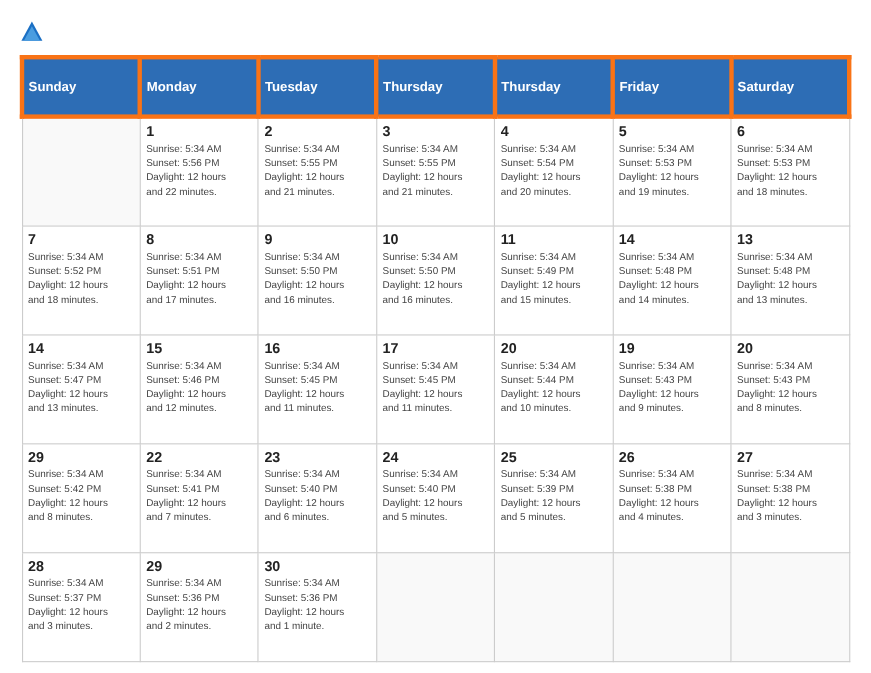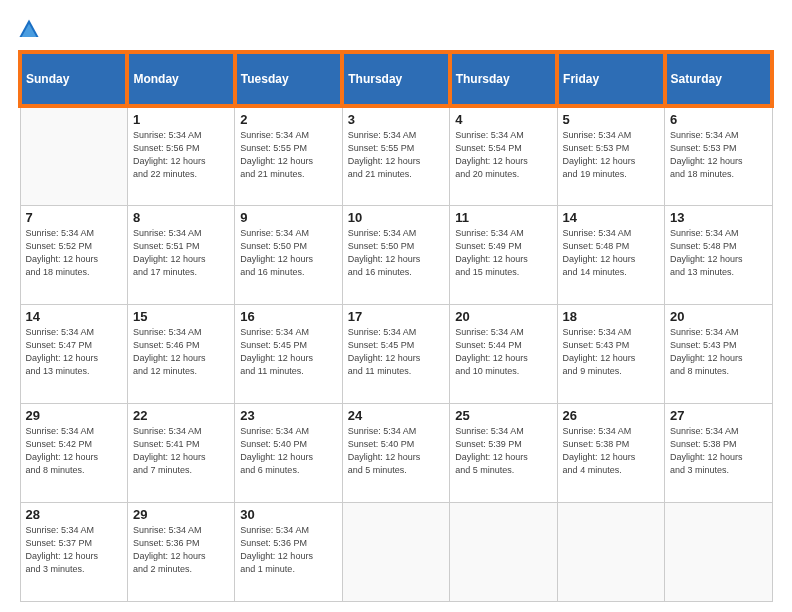--- a/index.html
+++ b/index.html
@@ -254,21 +254,21 @@
 and 11 minutes.</div>
           </td>
           <td>
             <span class="day-num">20</span>
             <div class="day-info" style="white-space: pre-line;">Sunrise: 5:34 AM
 Sunset: 5:44 PM
 Daylight: 12 hours
 and 10 minutes.</div>
           </td>
           <td>
-            <span class="day-num">18</span>
+            <span class="day-num">19</span>
             <div class="day-info" style="white-space: pre-line;">Sunrise: 5:34 AM
 Sunset: 5:43 PM
 Daylight: 12 hours
 and 9 minutes.</div>
           </td>
           <td>
             <span class="day-num">20</span>
             <div class="day-info" style="white-space: pre-line;">Sunrise: 5:34 AM
 Sunset: 5:43 PM
 Daylight: 12 hours

